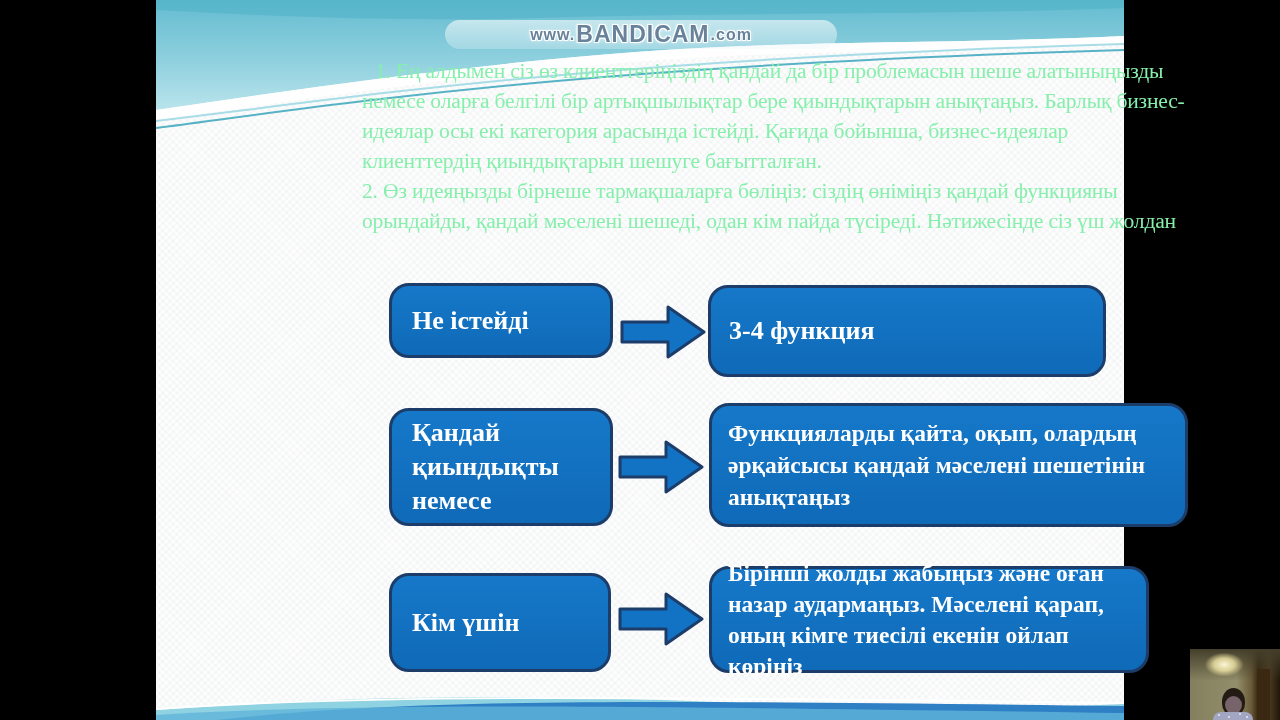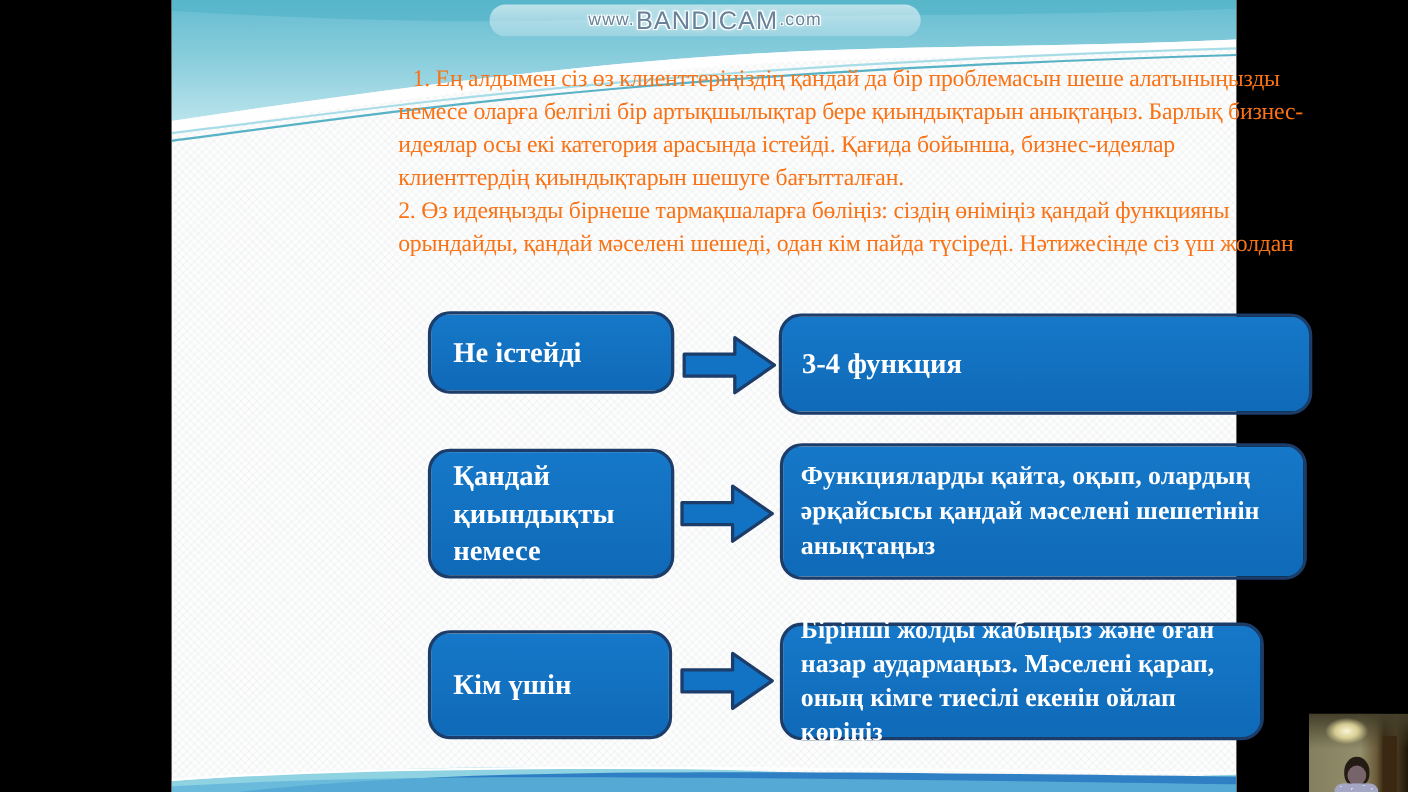--- a/index.html
+++ b/index.html
@@ -14,40 +14,40 @@
   
   .slide{position:absolute;left:156px;top:0;width:968px;height:720px;background:#fdfdfd;
          background-image:
            repeating-linear-gradient(45deg, rgba(120,140,150,0.04) 0 2px, transparent 2px 5px),
            repeating-linear-gradient(-45deg, rgba(120,140,150,0.04) 0 2px, transparent 2px 5px);
          overflow:hidden;}
   .header-wave{position:absolute;left:0;top:0;width:968px;height:150px;}
   .footer-wave{position:absolute;left:0;bottom:0;width:968px;height:26px;}
 
   
-  .watermark{position:absolute;left:445px;top:4px;width:392px;height:29px;border-radius:15px;
+  .watermark{position:absolute;left:445px;top:20px;width:392px;height:29px;border-radius:15px;
              background:linear-gradient(180deg, rgba(255,255,255,0.60), rgba(230,244,248,0.30));
              display:flex;align-items:center;justify-content:center;
-             font-family:"Liberation Sans", sans-serif;font-weight:normal;color:#68829a;z-index:30;
+             font-family:"Liberation Sans", sans-serif;font-weight:bold;color:#68829a;z-index:30;
              text-shadow:-1px -1px 0 #fff,1px -1px 0 #fff,-1px 1px 0 #fff,1px 1px 0 #fff,0 0 5px #ffffff;}
   .wm-small{font-size:16px;letter-spacing:1px;}
   .wm-brand{font-size:23px;letter-spacing:1px;margin:0 1px;}
 
   
-  .para{position:absolute;left:362px;top:56px;width:780px;color:#f97316;font-size:21.6px;
+  .para{position:absolute;left:362px;top:56px;width:780px;color:#86efac;font-size:21.6px;
         letter-spacing:-0.2px;z-index:5;}
   .text-line{height:30px;line-height:30px;white-space:nowrap;}
   .text-line.indent{padding-left:13px;}
 
   
   .box{position:absolute;box-sizing:border-box;border:3px solid #1c3d6a;border-radius:20px;
        background:linear-gradient(180deg,#1678c9 0%,#0f6ab8 100%);color:#ffffff;font-weight:bold;
        display:flex;align-items:center;z-index:6;}
   .b1l{left:389px;top:283px;width:224px;height:75px;font-size:26px;padding:6px 20px;}
-  .b1r{left:708px;top:285px;width:485px;height:92px;font-size:26px;padding:0 18px;}
+  .b1r{left:708px;top:285px;width:398px;height:92px;font-size:26px;padding:0 18px;}
   .b2l{left:389px;top:408px;width:224px;height:118px;font-size:26px;line-height:34px;padding:6px 20px;}
   .b2r{left:709px;top:403px;width:479px;height:124px;font-size:23.5px;line-height:32px;padding:8px 16px;}
   .b3l{left:389px;top:573px;width:222px;height:99px;font-size:26px;padding:6px 20px;}
   .b3r{left:709px;top:566px;width:440px;height:107px;font-size:23.5px;line-height:31px;padding:8px 16px;}
 
   .arrow{position:absolute;z-index:6;}
   .a1{left:620px;top:303px;}
   .a2{left:618px;top:438px;}
   .a3{left:618px;top:590px;}
 

